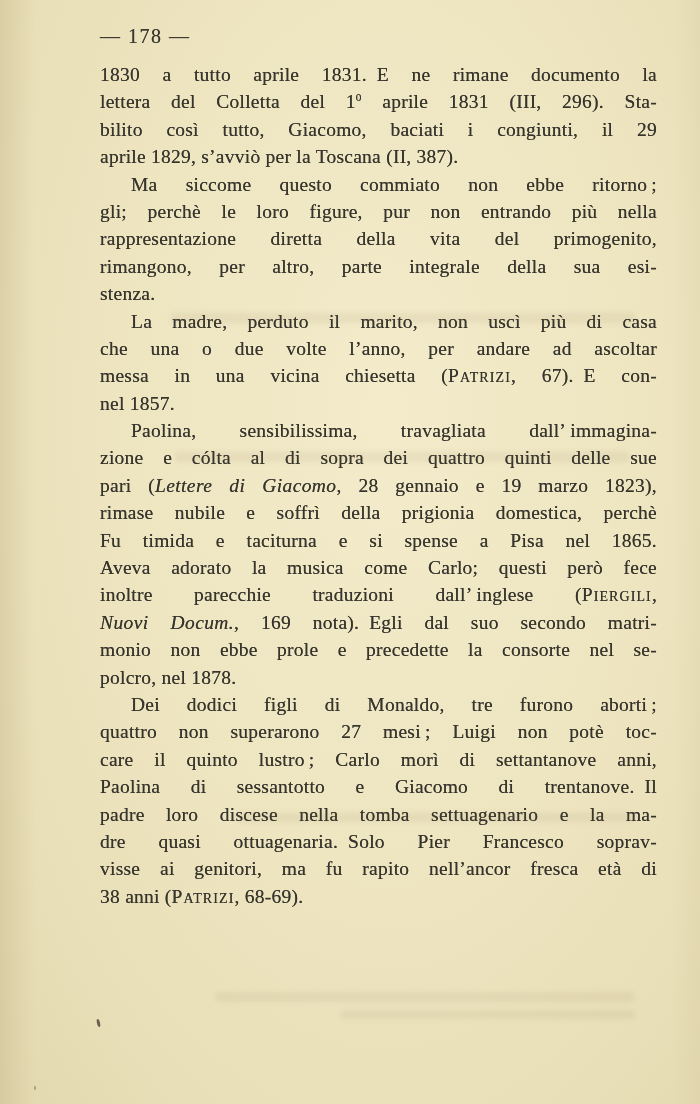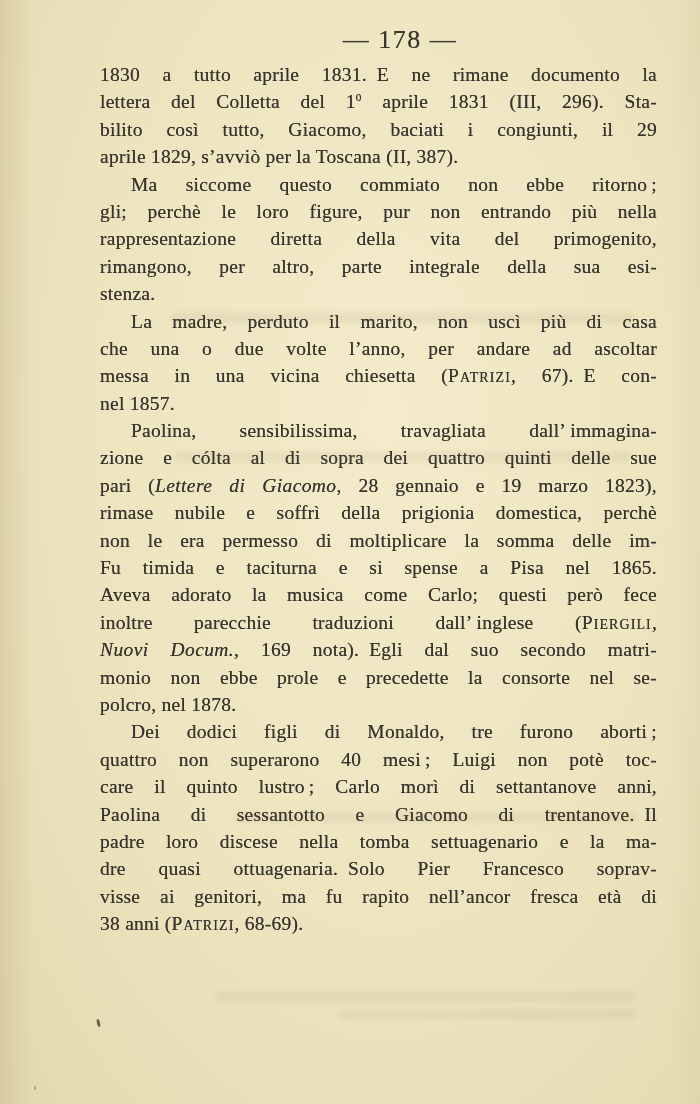--- a/index.html
+++ b/index.html
@@ -9,22 +9,22 @@
     overflow:hidden;
     background:
       linear-gradient(90deg, rgba(165,145,95,0.20) 0%, rgba(165,145,95,0.0) 5%),
       linear-gradient(270deg, rgba(175,160,110,0.10) 0%, rgba(175,160,110,0.0) 4%),
       radial-gradient(ellipse at 55% 38%, #f3ebca 0%, #ede4bf 55%, #e3d9b0 100%);
     font-family:"Liberation Serif","DejaVu Serif",serif;
     color:#36342c;
   }
   .page-number{
     position:absolute;top:25px;left:100px;width:600px;
-    text-align:center;
-    font-size:26px;letter-spacing:1.5px;
+    text-align:left;
+    font-size:20px;letter-spacing:1.5px;
     color:#3a382f;
     text-shadow:0 0 0.6px rgba(58,56,47,0.75);
   }
   .text-block{
     position:absolute;top:61px;left:100px;width:557px;
     font-size:19.5px;
     letter-spacing:0.25px;
     text-shadow:0 0 0.6px rgba(54,52,44,0.8);
   }
   .para{margin:0;padding:0;}
@@ -76,31 +76,30 @@
         <div class="line first"><span>La madre, perduto il marito, non uscì più di casa</span></div>
         <div class="line"><span>che una o due volte l’anno, per andare ad ascoltar</span></div>
         <div class="line"><span>messa in una vicina chiesetta (</span><span class="sc">Patrizi</span><span>, 67). E con-</span></div>
         <div class="line last"><span>nel 1857.</span></div>
       </div>
       <div class="para">
         <div class="line first"><span>Paolina, sensibilissima, travagliata dall’ immagina-</span></div>
         <div class="line"><span>zione e cólta al di sopra dei quattro quinti delle sue</span></div>
         <div class="line"><span>pari (</span><span class="i">Lettere di Giacomo</span><span>, 28 gennaio e 19 marzo 1823),</span></div>
         <div class="line"><span>rimase nubile e soffrì della prigionia domestica, perchè</span></div>
-        <div class="line"><span>non le era permesso di moltiplicare la somma delle im-</span></div>
         <div class="line"><span>Fu timida e taciturna e si spense a Pisa nel 1865.</span></div>
         <div class="line"><span>Aveva adorato la musica come Carlo; questi però fece</span></div>
         <div class="line"><span>inoltre parecchie traduzioni dall’ inglese (</span><span class="sc">Piergili</span><span>,</span></div>
         <div class="line"><span class="i">Nuovi Docum.</span><span>, 169 nota). Egli dal suo secondo matri-</span></div>
         <div class="line"><span>monio non ebbe prole e precedette la consorte nel se-</span></div>
         <div class="line last"><span>polcro, nel 1878.</span></div>
       </div>
       <div class="para">
         <div class="line first"><span>Dei dodici figli di Monaldo, tre furono aborti ;</span></div>
-        <div class="line"><span>quattro non superarono 40 mesi ; Luigi non potè toc-</span></div>
+        <div class="line"><span>quattro non superarono 27 mesi ; Luigi non potè toc-</span></div>
         <div class="line"><span>care il quinto lustro ; Carlo morì di settantanove anni,</span></div>
         <div class="line"><span>Paolina di sessantotto e Giacomo di trentanove. Il</span></div>
         <div class="line"><span>padre loro discese nella tomba settuagenario e la ma-</span></div>
         <div class="line"><span>dre quasi ottuagenaria. Solo Pier Francesco soprav-</span></div>
         <div class="line"><span>visse ai genitori, ma fu rapito nell’ancor fresca età di</span></div>
         <div class="line last"><span>38 anni (</span><span class="sc">Patrizi</span><span>, 68-69).</span></div>
       </div>
     </div>
 
   <div class="smudge" style="left:170px;top:313px;width:465px;height:10px;"></div>

